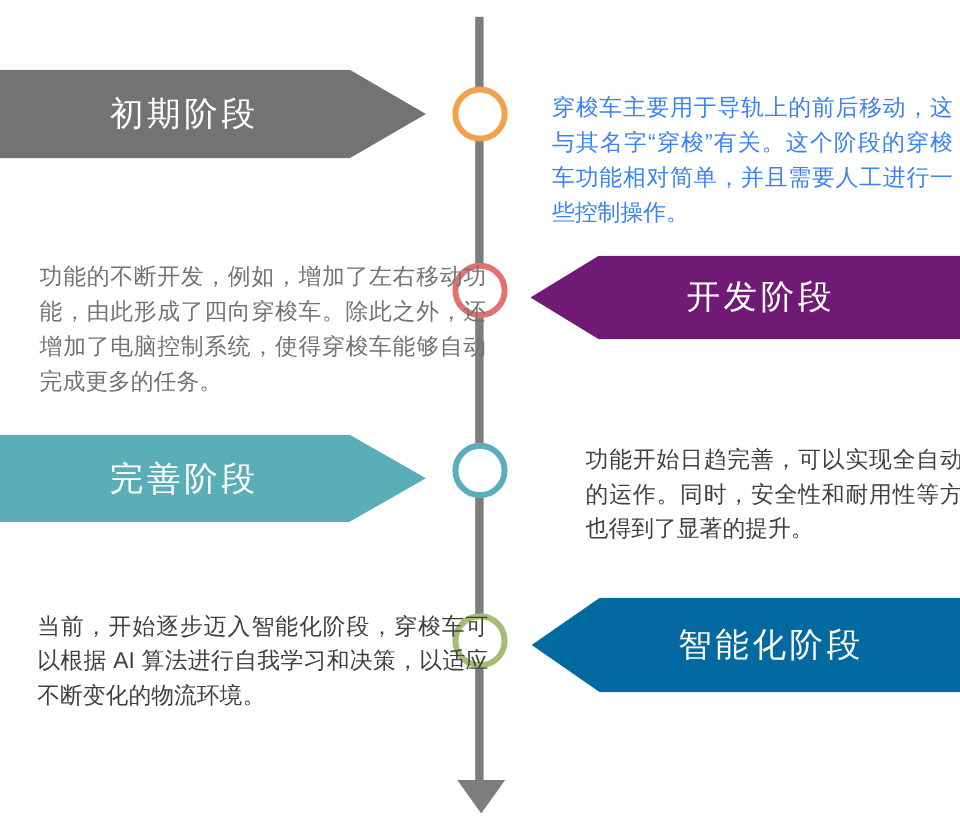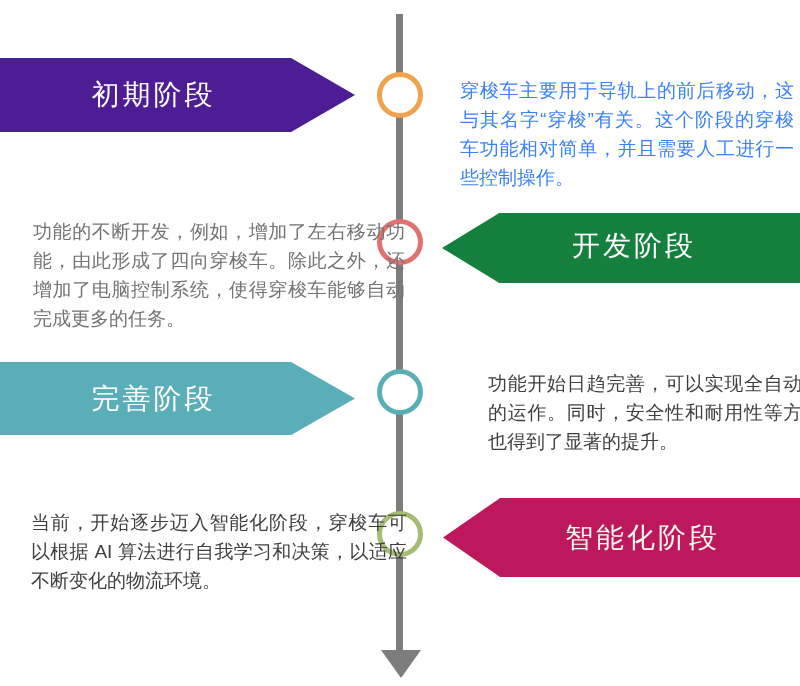--- a/index.html
+++ b/index.html
@@ -84,44 +84,44 @@
 </style>
 </head>
 <body>
 
 <div class="canvas">
 
   <div class="timeline-line" style="background: rgb(125, 125, 125);"></div>
   <div class="timeline-arrowhead" style="border-top-color: rgb(125, 125, 125);"></div>
 
   <div>
-    <div class="arrow point-right arrow-1" style="background: #4c1d95; color: rgb(255, 255, 255);">
+    <div class="arrow point-right arrow-1" style="background: #737373; color: rgb(255, 255, 255);">
       <span>初期阶段</span>
     </div>
     <div class="node node-1" style="border-color: rgb(240, 162, 79);"></div>
     <p class="desc desc-1" style="color: #3b82f6;">穿梭车主要用于导轨上的前后移动，这与其名字“穿梭”有关。这个阶段的穿梭车功能相对简单，并且需要人工进行一些控制操作。</p>
   </div>
 
   <div>
-    <div class="arrow point-left arrow-2" style="background: #15803d; color: rgb(255, 255, 255); font-family: Liberation Mono, monospace;">
+    <div class="arrow point-left arrow-2" style="background: #701a75; color: rgb(255, 255, 255);">
       <span>开发阶段</span>
     </div>
     <div class="node node-2" style="border-color: rgb(224, 114, 111);"></div>
     <p class="desc desc-2" style="color: #737373;">功能的不断开发，例如，增加了左右移动功能，由此形成了四向穿梭车。除此之外，还增加了电脑控制系统，使得穿梭车能够自动完成更多的任务。</p>
   </div>
 
   <div>
     <div class="arrow point-right arrow-3" style="background: rgb(90, 174, 184); color: rgb(255, 255, 255);">
       <span>完善阶段</span>
     </div>
     <div class="node node-3" style="border-color: rgb(90, 174, 184);"></div>
     <p class="desc desc-3" style="color: rgb(63, 63, 63);">功能开始日趋完善，可以实现全自动化的运作。同时，安全性和耐用性等方面也得到了显著的提升。</p>
   </div>
 
   <div>
-    <div class="arrow point-left arrow-4" style="background: #be185d; color: rgb(250, 248, 235);">
+    <div class="arrow point-left arrow-4" style="background: #0369a1; color: rgb(250, 248, 235);">
       <span>智能化阶段</span>
     </div>
     <div class="node node-4" style="border-color: rgb(164, 188, 116);"></div>
     <p class="desc desc-4" style="color: rgb(63, 63, 63);">当前，开始逐步迈入智能化阶段，穿梭车可以根据 AI 算法进行自我学习和决策，以适应不断变化的物流环境。</p>
   </div>
 
 </div>
 
 </body></html>

